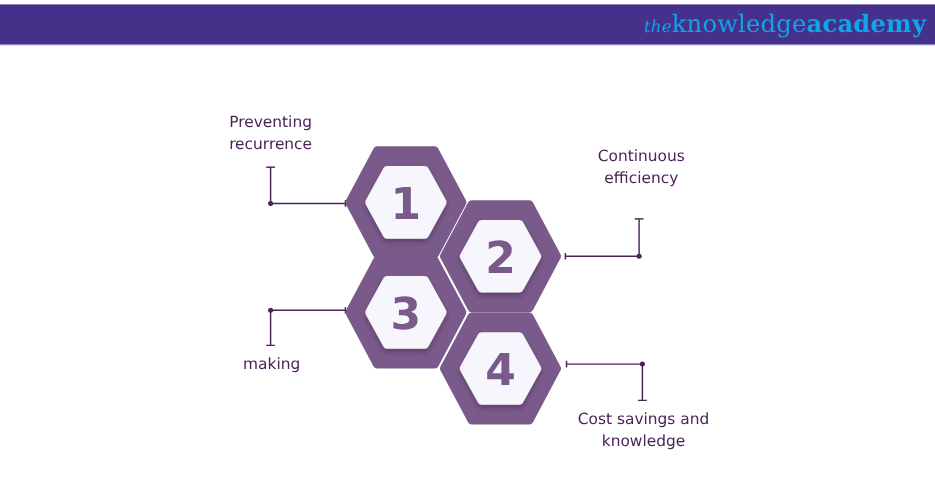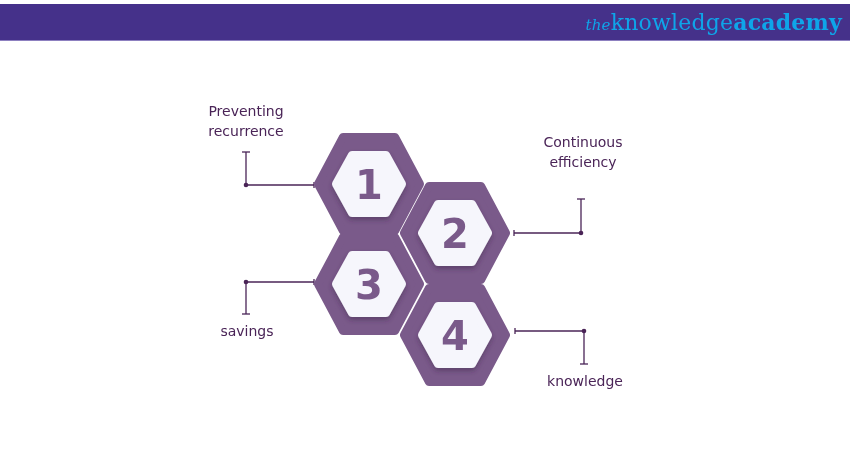--- a/index.html
+++ b/index.html
@@ -78,17 +78,18 @@
 
 <div class="label" style="left:186px;top:101px;width:120px;">
   <div>Preventing</div>
   <div>recurrence</div>
 </div>
 <div class="label" style="left:523px;top:132px;width:120px;">
   <div>Continuous</div>
   <div>efficiency</div>
 </div>
 <div class="label" style="left:167px;top:321px;width:160px;">
-  <div>savings</div>
+  <div>making</div>
 </div>
 <div class="label" style="left:505px;top:371px;width:160px;">
+  <div>Cost savings and</div>
   <div>knowledge</div>
 </div>
 
 </body></html>

